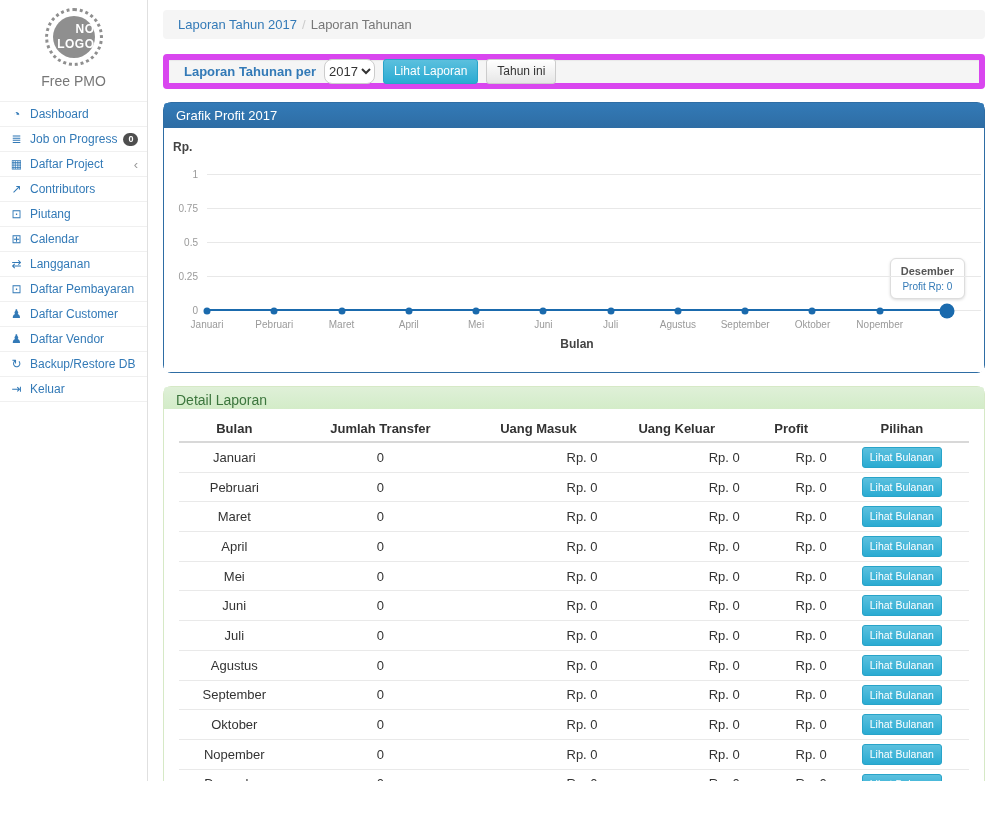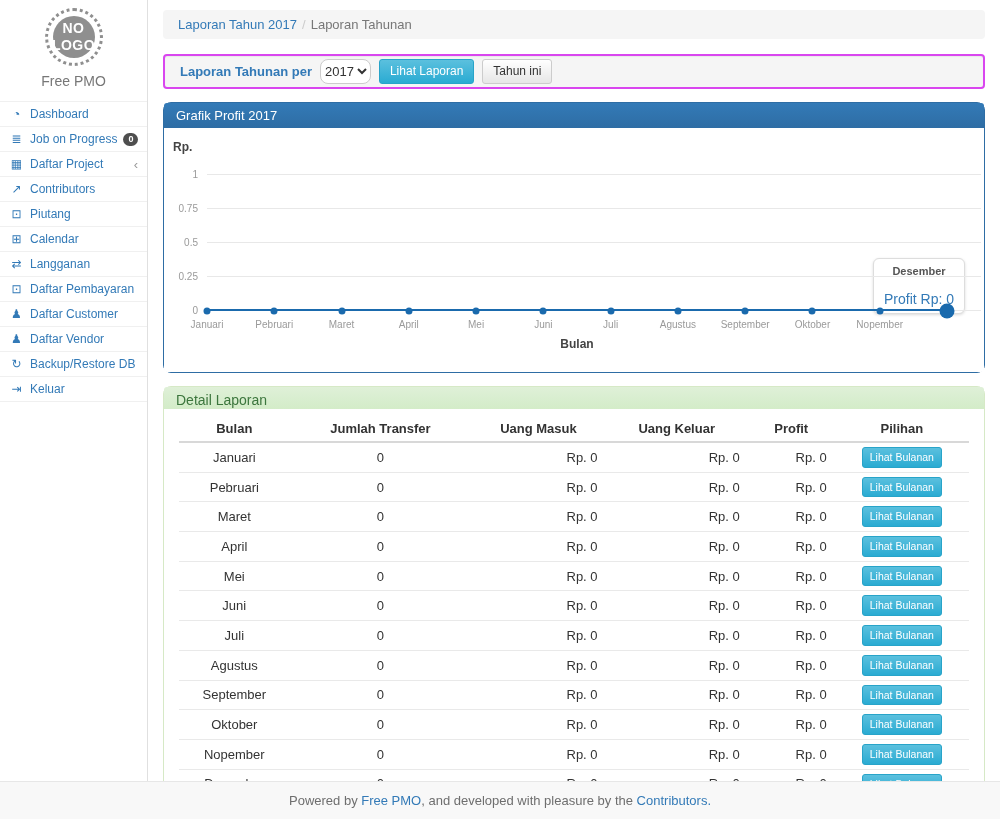--- a/index.html
+++ b/index.html
@@ -9,22 +9,22 @@
     font-family:"Liberation Sans", sans-serif; background:#fff;
   }
 
   
   .sidebar { position:absolute; left:0; top:0; width:148px; height:781px;
     background:#fff; border-right:1px solid #e0e0e0; }
   .logo-wrap { padding:8px 0 4px; text-align:center; }
   .logo-ring { width:58px; height:58px; margin:0 auto; border-radius:50%;
     border:3px dotted #8f8f8f; display:flex; align-items:center; justify-content:center; }
   .logo-inner { width:42px; height:42px; border-radius:50%; background:#8f8f8f;
-    color:#fff; font-size:14px; font-weight:bold; letter-spacing:.5px;
-    display:flex; flex-direction:column; align-items:center; justify-content:center; line-height:1.25; }
+    color:#fff; font-size:12px; font-weight:bold; letter-spacing:.5px;
+    display:flex; flex-direction:column; align-items:flex-end; justify-content:center; line-height:1.25; }
   .brand { margin:7px 0 8px; color:#777; font-size:14px; text-align:center; }
   .menu { list-style:none; margin:0; padding:0; font-size:12px; }
   .menu li { border-top:1px solid #f0f0f0; }
   .menu li:last-child { border-bottom:1px solid #f0f0f0; }
   .menu a { display:flex; align-items:center; gap:6px; padding:5px 9px;
     color:#337ab7; text-decoration:none; cursor:pointer; }
   .mi { width:15px; flex:none; text-align:center; font-size:12px; color:#337ab7; }
   .mlabel { white-space:nowrap; }
   .badge { margin-left:auto; background:#4e4e4e; color:#fff; border-radius:9px;
     font-size:9px; font-weight:bold; padding:2px 5px; line-height:1; }
@@ -36,21 +36,21 @@
 
   
   .main { position:absolute; left:148px; top:0; width:852px; height:781px;
     padding:10px 15px 0; background:#fff; overflow:hidden; }
 
   .breadcrumb { background:#f5f5f5; border-radius:4px; padding:7px 15px;
     font-size:13px; color:#777; }
   .breadcrumb a { color:#337ab7; text-decoration:none; cursor:pointer; }
   .breadcrumb .sep { color:#ccc; padding:0 5px; }
 
-  .well { margin-top:15px; height:35px; background:#f5f5f5; border:2px solid #d946ef;
+  .well { margin-top:15px; height:35px; background:#f5f5f5; border:6px solid #d946ef;
     border-radius:4px; box-shadow:inset 0 1px 1px rgba(0,0,0,.05);
     padding:0 15px; display:flex; align-items:center; gap:8px; }
   .well-label { color:#337ab7; font-weight:bold; font-size:13px; }
   select.year { height:25px; min-width:48px; font-size:13px; font-family:inherit;
     border:1px solid #ccc; border-radius:8px; background:#fff; color:#333; }
   .btn { display:inline-flex; align-items:center; justify-content:center;
     border-radius:3px; font-size:12px; font-family:inherit; cursor:pointer; line-height:1.4; }
   .btn-info { color:#fff; background:linear-gradient(#5bc0de,#2aabd2);
     border:1px solid #28a4c9; padding:3px 10px; }
   .btn-default { color:#333; background:linear-gradient(#fff,#e6e6e6);
@@ -72,21 +72,21 @@
     transform:translate(-50%,-50%); cursor:pointer; }
   .dot.big { width:15px; height:15px; }
   .xtick { position:absolute; width:80px; margin-left:-40px; text-align:center;
     font-size:10px; color:#9a9a9a; top:191px; }
   .xaxis-title { position:absolute; left:373px; width:80px; text-align:center;
     top:209px; font-weight:bold; font-size:12px; color:#444; }
   .charttip { position:absolute; right:19px; top:130px; background:#fff;
     border:1px solid #ddd; border-radius:6px; box-shadow:0 1px 3px rgba(0,0,0,.15);
     padding:6px 10px; text-align:center; }
   .tt-title { font-weight:bold; font-size:11px; color:#555; }
-  .tt-value { font-size:14px; color:#337ab7; margin-top:14px; white-space:nowrap; }
+  .tt-value { font-size:10px; color:#337ab7; margin-top:4px; white-space:nowrap; }
 
   
   .panel-success { border:1px solid #d6e9c6; }
   .ph-success { background:linear-gradient(#dff0d8,#d3ecc8); color:#3c763d;
     font-size:14px; padding:6px 12px; border-radius:3px 3px 0 0; line-height:1.1; height:22px; }
   .table-body { background:#fff; padding:8px 15px 14px; border-radius:0 0 3px 3px; }
   table.report { width:100%; border-collapse:collapse; font-size:13px; color:#333; }
   table.report th { padding:4px 8px; line-height:16px; border-bottom:2px solid #d8d8d8;
     font-weight:bold; text-align:center; }
   table.report td { padding:4px 8px; line-height:15px; border-bottom:1px solid #e9e9e9; }
@@ -363,17 +363,14 @@
                 <td class="r">Rp. 0</td>
                 <td class="c"><button class="btn btn-info btn-xs">Lihat Bulanan</button></td>
               </tr>
             </tbody>
         </table>
       </div>
     </section>
 
   </main>
 
-  <footer class="footer">
-    <span>Powered by </span><a>Free PMO</a><span>, and developed with pleasure by the </span><a>Contributors.</a>
-  </footer>
 
 </div>
 
 </body></html>

